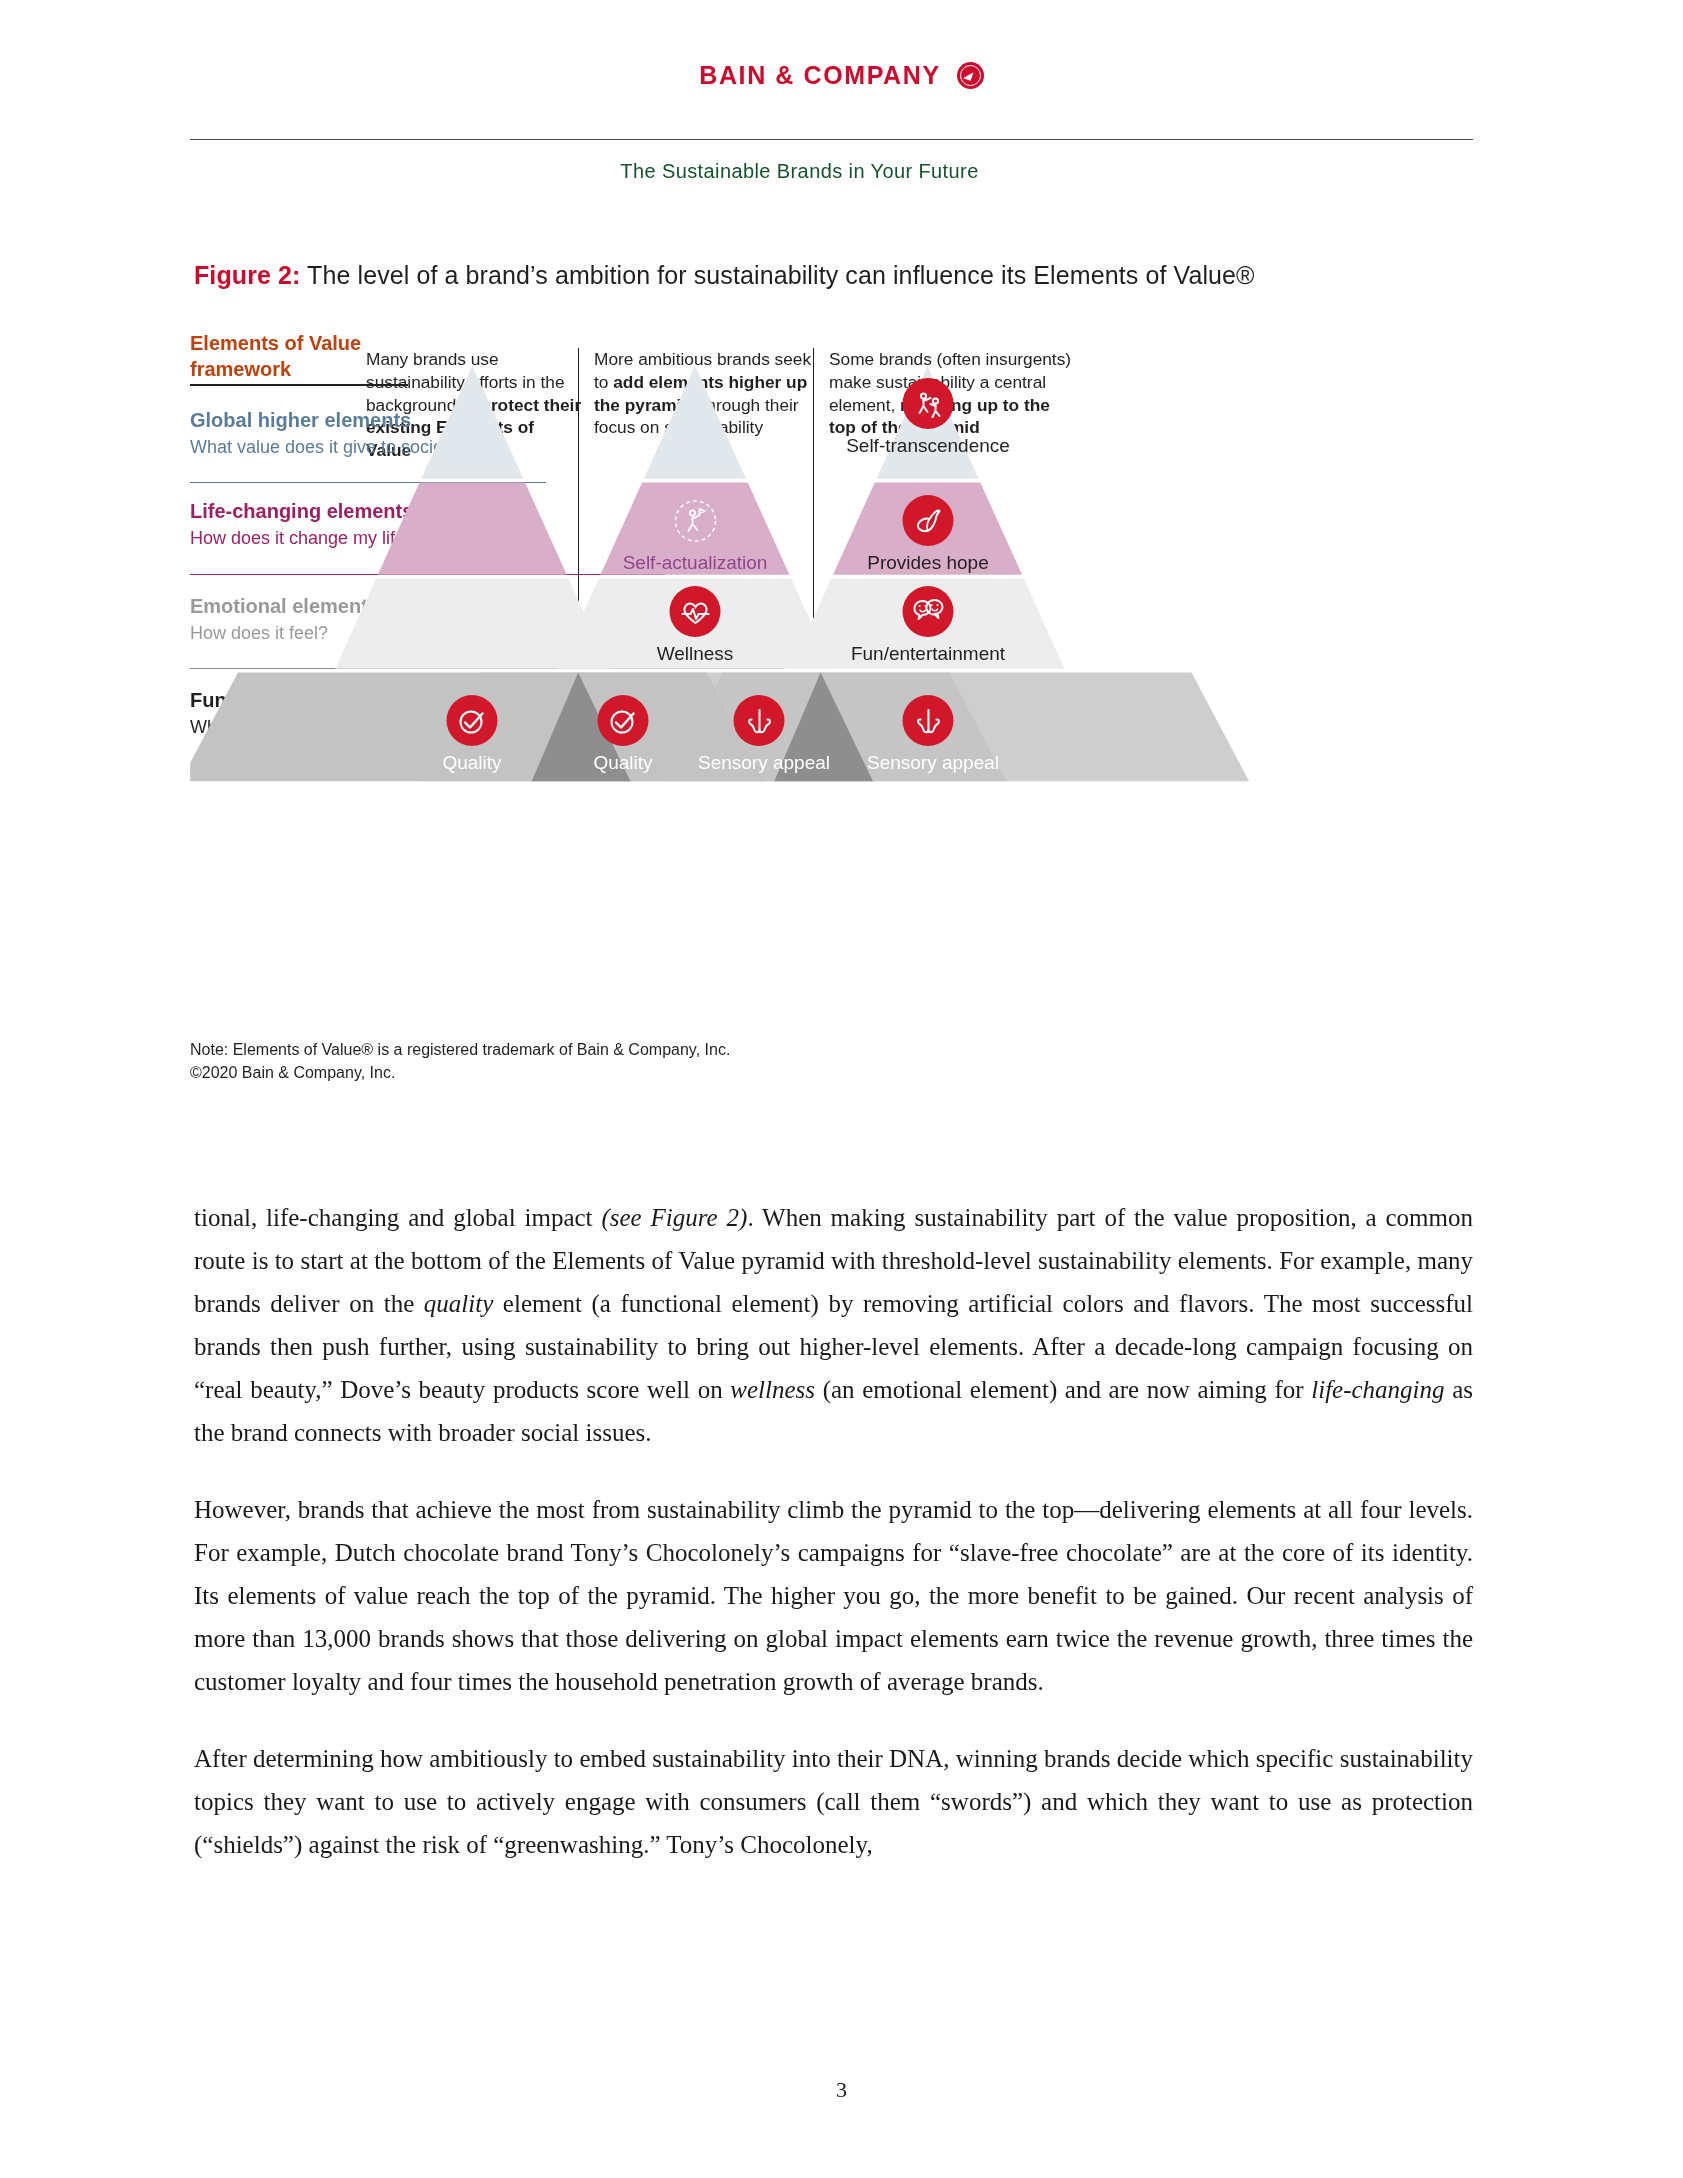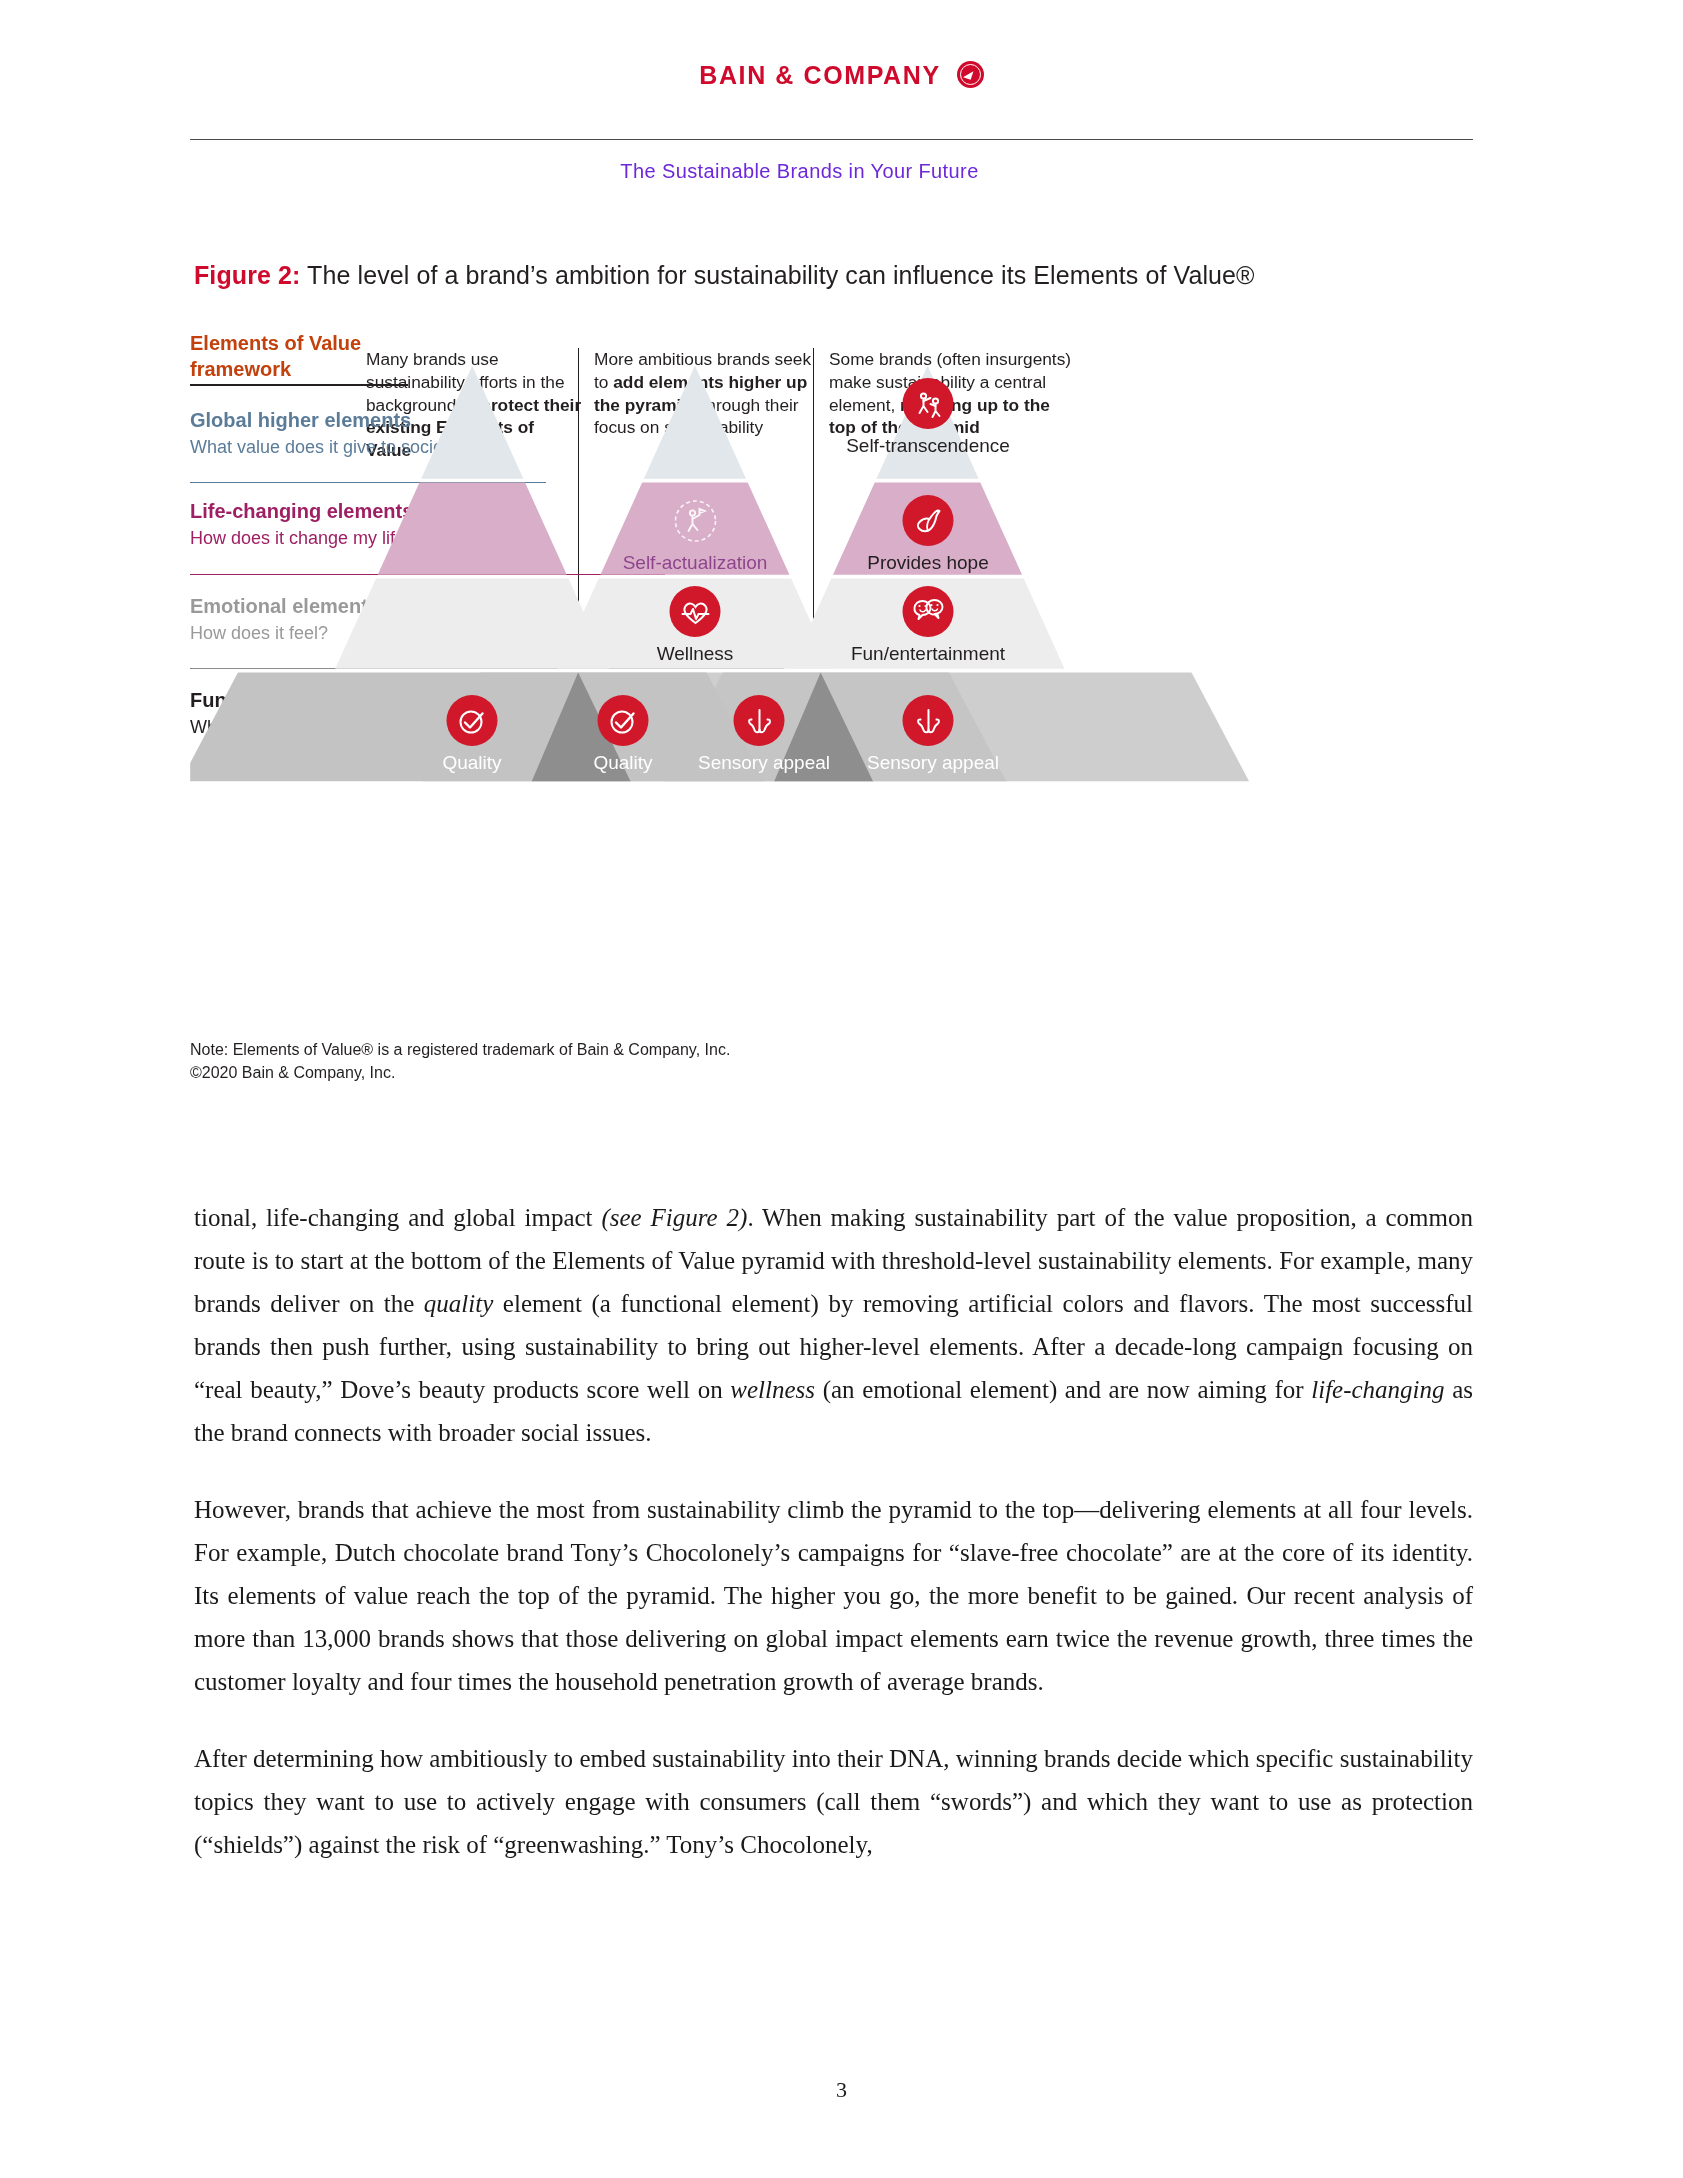--- a/index.html
+++ b/index.html
@@ -10,21 +10,21 @@
     position:relative;overflow:hidden;
   }
   .page{position:relative;width:1683px;height:2178px;}
 
   
   .masthead{
     position:absolute;left:0;top:61px;width:1683px;
     text-align:center;
   }
   .brandmark{
-    display:inline-flex;align-items:flex-start;gap:16px;
+    display:inline-flex;align-items:center;gap:16px;
     color:#cf0a2c;
     font-family:"Liberation Sans", sans-serif;
     font-weight:bold;font-size:25px;letter-spacing:1.6px;
   }
   .brand-logo{
     width:27px;height:27px;border-radius:50%;
     background:#cf0a2c;position:relative;display:inline-block;
   }
   .brand-logo::after{
     content:"";position:absolute;left:50%;top:50%;
@@ -38,21 +38,21 @@
     content:"";position:absolute;left:3px;top:3px;right:3px;bottom:3px;
     border-radius:50%;border:1.6px solid #ffffff;
   }
   .rule-top{
     position:absolute;left:190px;top:139px;width:1283px;height:1px;
     background:#4a4a4a;
   }
   .running-head{
     position:absolute;left:0;top:160px;width:1599px;text-align:center;
     font-family:"Liberation Sans", sans-serif;
-    font-size:20px;color:#6d28d9;letter-spacing:0.4px;
+    font-size:20px;color:#14532d;letter-spacing:0.4px;
   }
 
   
   .fig-title{
     position:absolute;left:194px;top:261px;width:1287px;
     font-family:"Liberation Sans", sans-serif;
     font-size:25px;color:#231f20;letter-spacing:0.1px;
     white-space:nowrap;
   }
   .fig-title .lead{color:#cf0a2c;font-weight:bold;}

